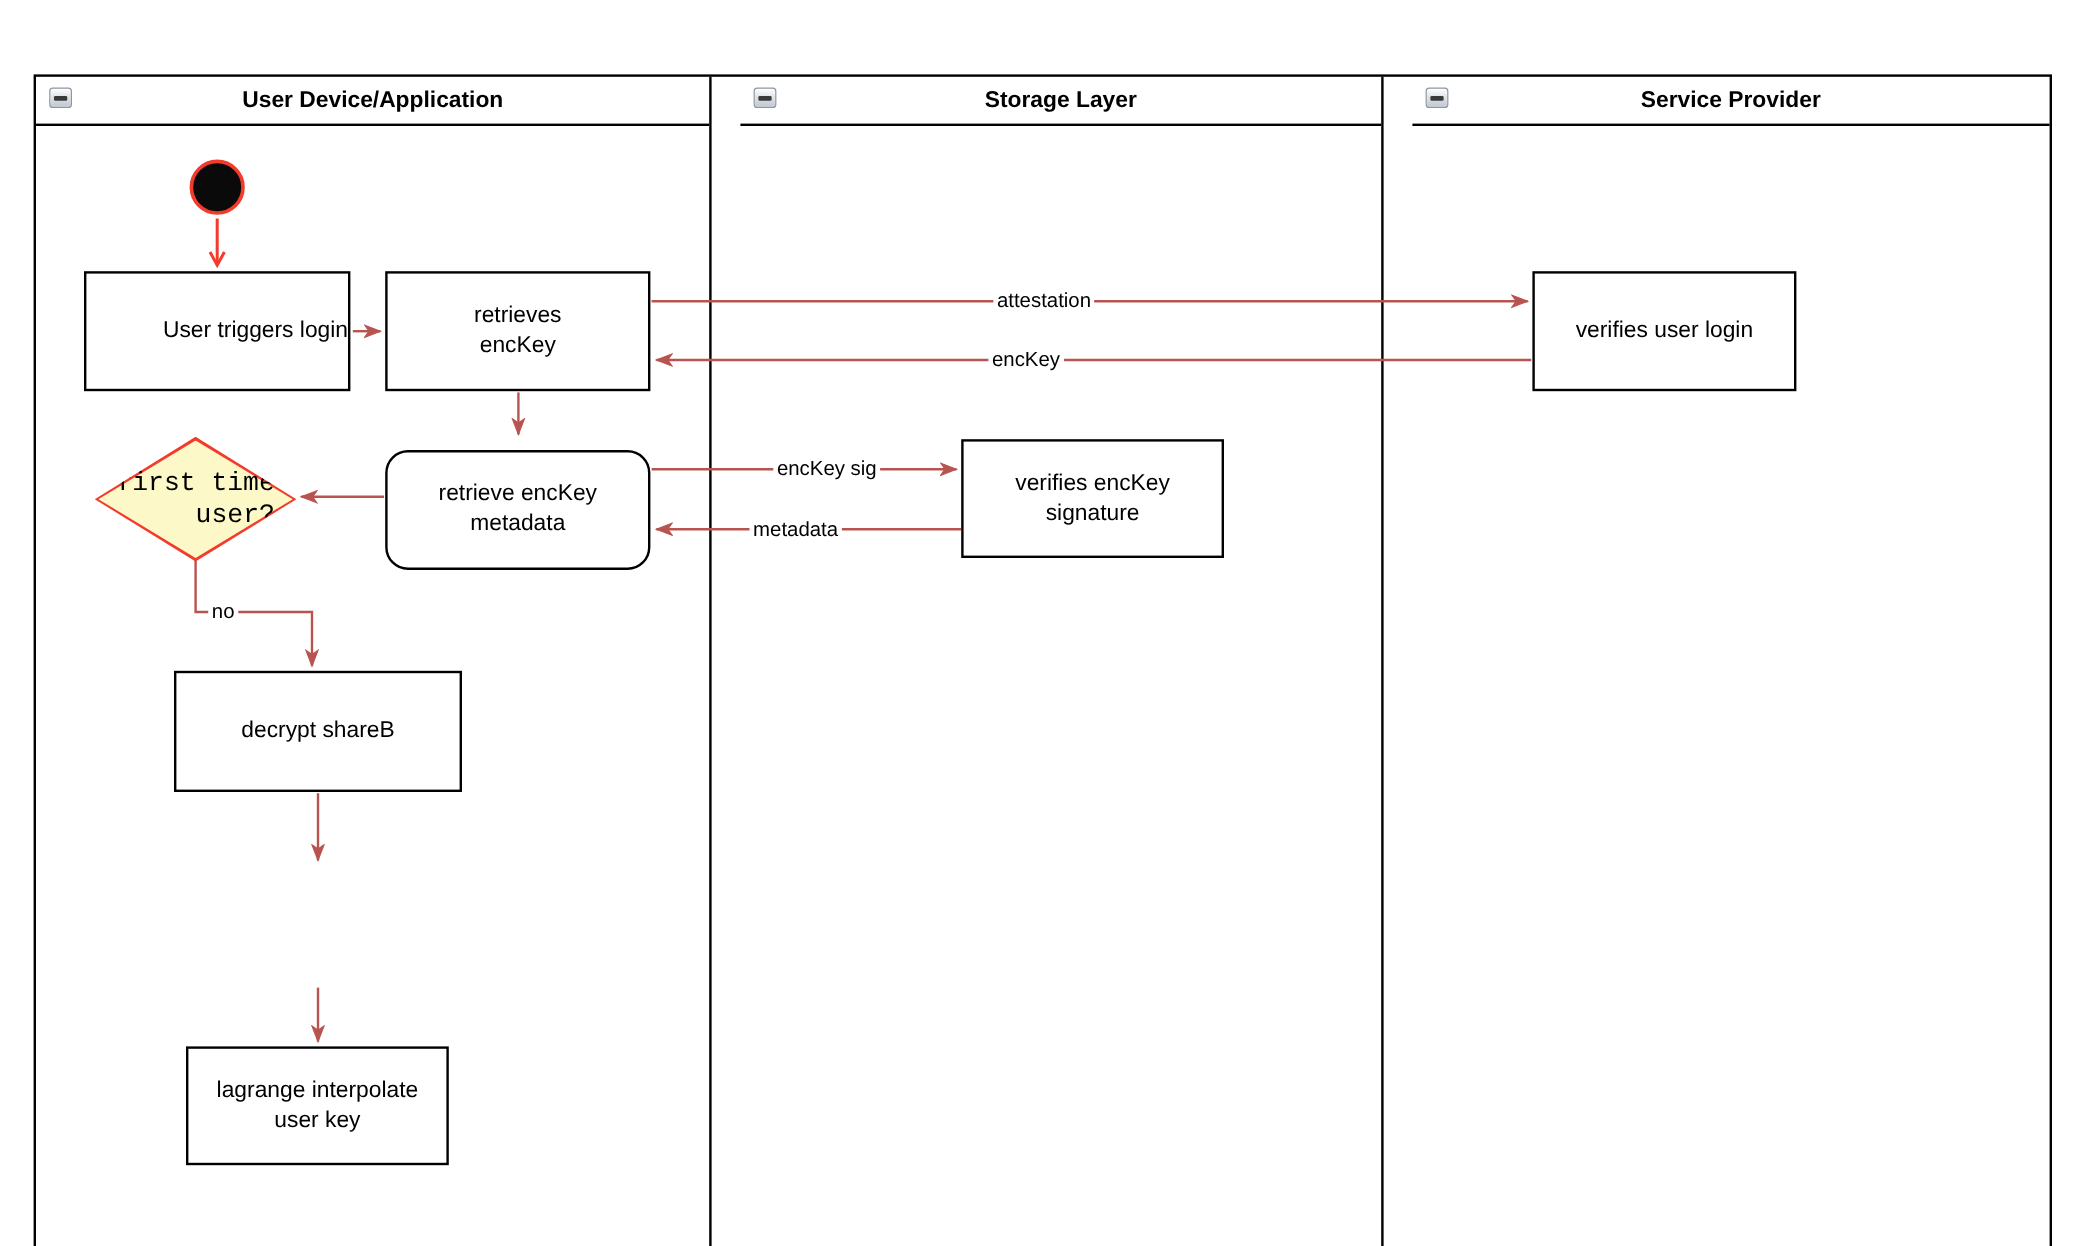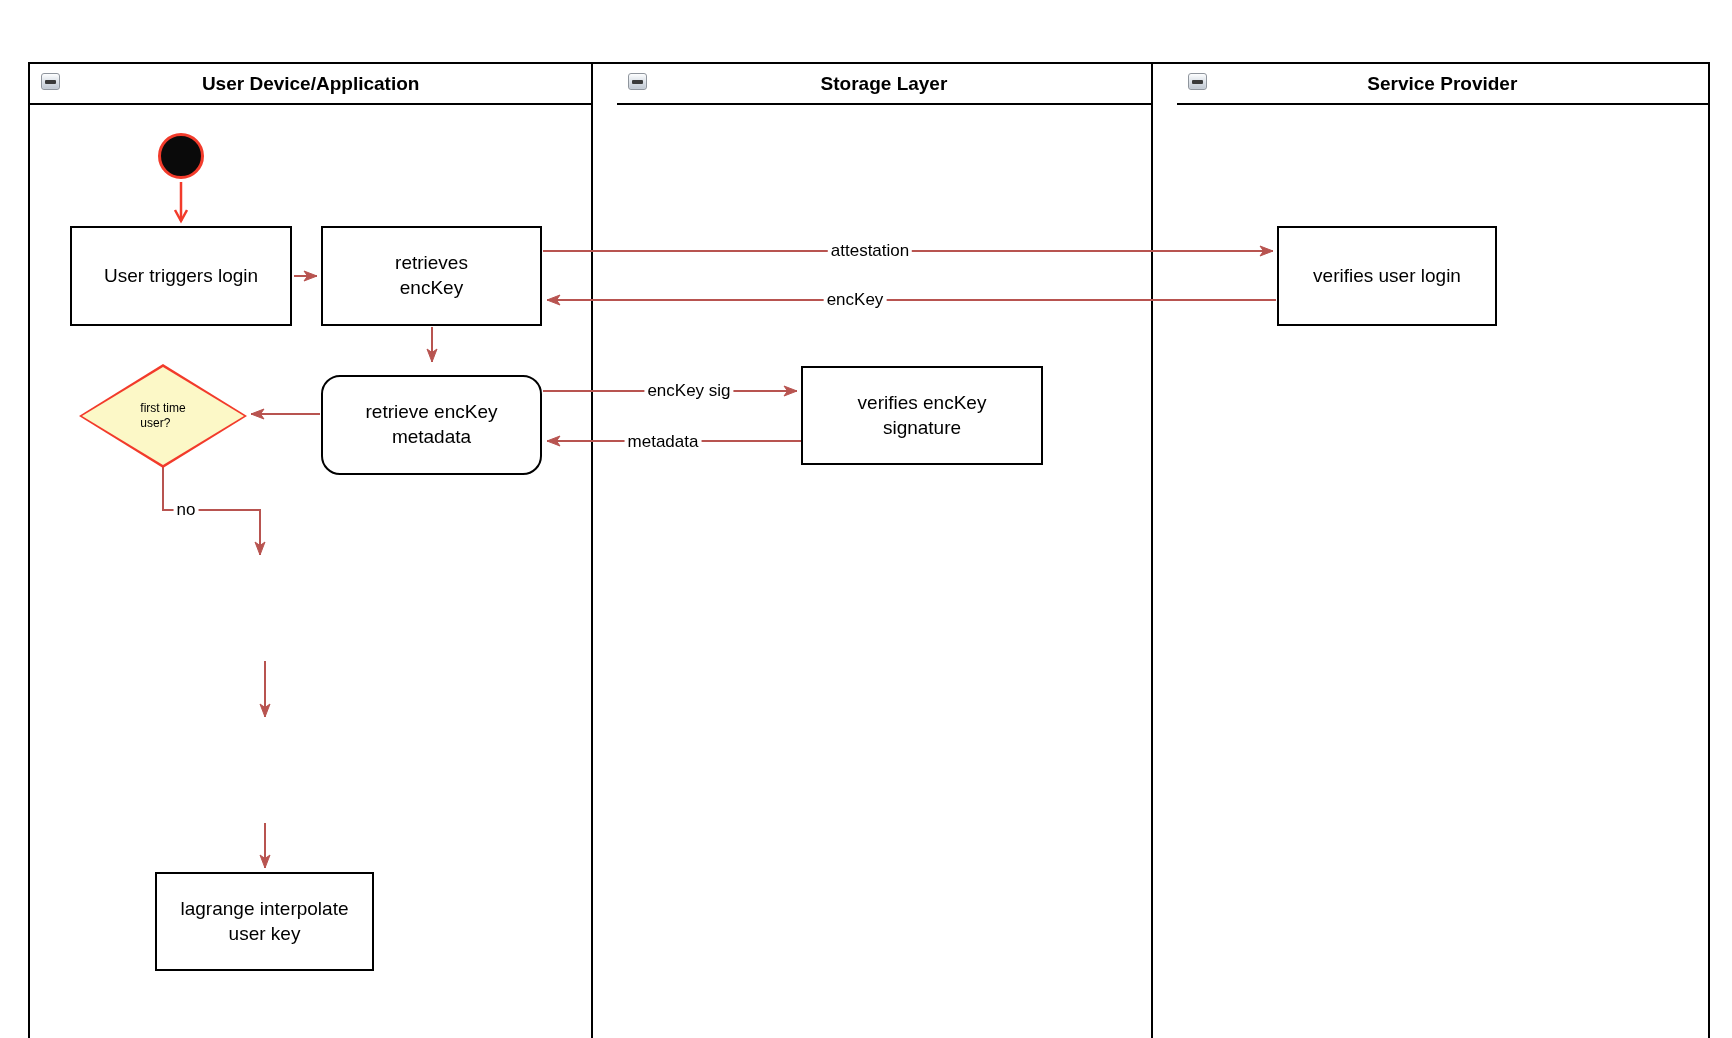--- a/index.html
+++ b/index.html
@@ -48,21 +48,21 @@
     position:absolute;width:46px;height:46px;border-radius:50%;
     background:#0a0a0a;border:3px solid var(--highlight);
   }
   .diamond{position:absolute;background:var(--highlight);
     clip-path:polygon(50% 0,100% 50%,50% 100%,0 50%);}
   .diamond-fill{position:absolute;left:3px;top:3px;right:3px;bottom:3px;
     background:var(--decision-fill);
     clip-path:polygon(50% 0,100% 50%,50% 100%,0 50%);}
   .diamond-label{
     position:absolute;width:100%;height:100%;display:flex;align-items:center;justify-content:center;
-    text-align:left;font-size:12px;line-height:1.25;white-space:pre-line;
+    text-align:right;font-size:22px;line-height:1.25;white-space:pre-line;font-family:Liberation Mono, monospace;
   }
   
   svg.edges{position:absolute;left:0;top:0;pointer-events:none;}
   svg.edges path.e{fill:none;stroke:var(--edge);stroke-width:2px;}
   svg.edges path.er{fill:none;stroke:var(--highlight);stroke-width:2.5px;}
   .elabel{
     position:absolute;transform:translate(-50%,-50%);
     background:#ffffff;padding:0 3px;font-size:17px;white-space:nowrap;
   }
 </style>
@@ -112,48 +112,51 @@
     <path class="e" d="M265,628 L265,684" marker-end="url(#ah)"></path>
     <path class="e" d="M265,790 L265,835" marker-end="url(#ah)"></path>
     <path class="e" d="M543,358 L797,358" marker-end="url(#ah)"></path>
     <path class="e" d="M1020,408 L547,408" marker-end="url(#ah)"></path>
     <path class="e" d="M543,218 L1273,218" marker-end="url(#ah)"></path>
     <path class="e" d="M1276,267 L547,267" marker-end="url(#ah)"></path>
   </svg>
 
   <div class="start" style="left:158px;top:100px;"></div>
 
-  <div class="node" style="left:70px;top:193px;width:222px;height:100px;">
+  <div class="node" style="left:70px;top:193px;width:222px;height:100px;justify-content:flex-end;">
     <span class="txt">User triggers login</span>
   </div>
 
   <div class="node" style="left:321px;top:193px;width:221px;height:100px;">
     <span class="txt">retrieves
 encKey</span>
   </div>
 
   <div class="node" style="left:321px;top:342px;width:221px;height:100px;border-radius:19px;">
     <span class="txt">retrieve encKey
 metadata</span>
   </div>
 
   <div class="diamond" style="left:79px;top:331px;width:168px;height:104px;">
     <div class="diamond-fill"></div>
     <div class="diamond-label">first time
 user?</div>
   </div>
 
+  <div class="node" style="left:145px;top:526px;width:240px;height:101px;">
+    <span class="txt">decrypt shareB</span>
+  </div>
 
 
   <div class="node" style="left:155px;top:839px;width:219px;height:99px;">
     <span class="txt">lagrange interpolate
 user key</span>
   </div>
 
-  <div class="node" style="left:801px;top:333px;width:242px;height:99px;">
+  <div class="node" style="left:801px;top:333px;width:219px;height:99px;">
     <span class="txt">verifies encKey
 signature</span>
   </div>
 
   <div class="node" style="left:1277px;top:193px;width:220px;height:100px;">
     <span class="txt">verifies user login</span>
   </div>
 
   <span class="elabel" style="left:870px;top:218px;">attestation</span>
   <span class="elabel" style="left:855px;top:267px;">encKey</span>

